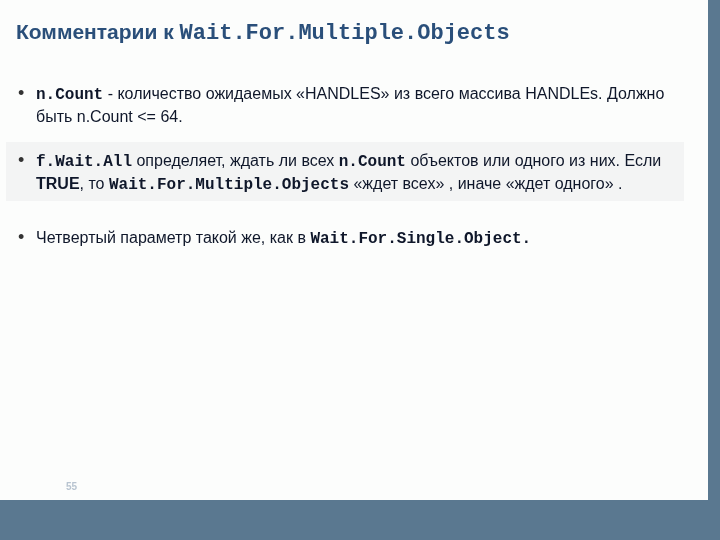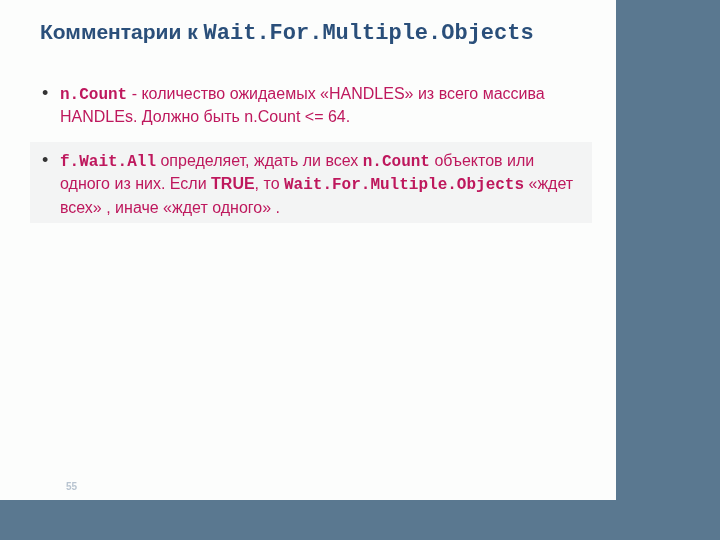--- a/index.html
+++ b/index.html
@@ -6,24 +6,24 @@
     margin: 0;
     padding: 0;
     width: 720px;
     height: 540px;
     overflow: hidden;
     font-family: Verdana, Geneva, sans-serif;
     background: #5a7890;
   }
   .slide {
     box-sizing: border-box;
-    width: 616px;
+    width: 708px;
     height: 500px;
     background: #fcfdfc;
-    padding: 18px 34px 10px 40px;
+    padding: 18px 34px 10px 16px;
     position: relative;
   }
   .filler {
     width: 720px;
     height: 40px;
     background: #5a7890;
   }
   h1.title {
     margin: 0 0 34px 0;
     font-weight: bold;
@@ -39,21 +39,21 @@
   }
   ul.bullets {
     list-style: none;
     margin: 0;
     padding: 0;
   }
   ul.bullets > li {
     position: relative;
     padding-left: 20px;
     font-size: 16px;
-    color: #be185d;
+    color: #0f172a;
     line-height: 1.35;
     margin-bottom: 14px;
   }
   ul.bullets > li::before {
     content: "•";
     position: absolute;
     left: 2px;
     top: 0;
     color: #333333;
     font-size: 18px;
@@ -102,16 +102,21 @@
   </ul>
 
   <div class="highlight-group">
     <ul class="bullets">
       <li>
         <span class="mono-b">f.Wait.All</span><span> определяет, ждать ли всех </span><span class="mono-b">n.Count</span><span> объектов или одного из них. Если </span><span class="b">TRUE</span><span>, то </span><span class="mono-b">Wait.For.Multiple.Objects</span><span> «ждет всех» , иначе «ждет одного» .</span>
       </li>
     </ul>
   </div>
 
+  <ul class="bullets spaced">
+    <li>
+      <span>Четвертый параметр такой же, как в </span><span class="mono-b">Wait.For.Single.Object.</span><span></span>
+    </li>
+  </ul>
 
   <div class="pagenum">55</div>
 </div>
 <div class="filler"></div>
 
 </body></html>

